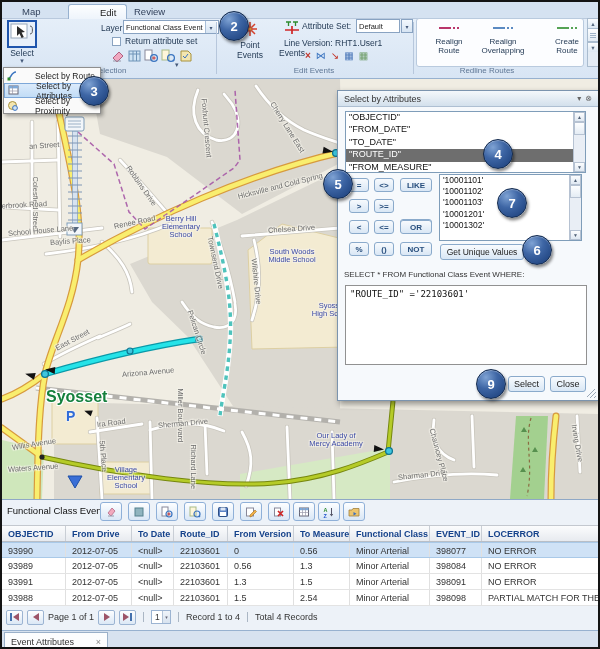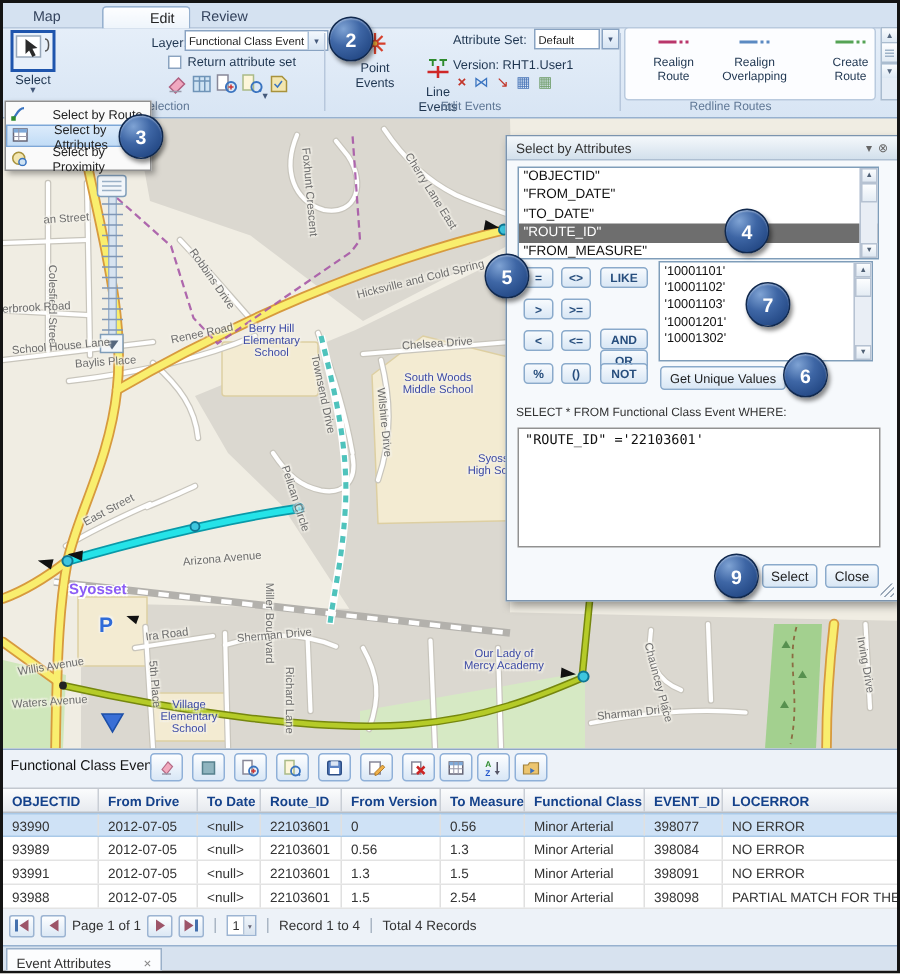--- a/index.html
+++ b/index.html
@@ -30,21 +30,21 @@
   .rsbtn{width:10px;height:10px;background:linear-gradient(#fafcfe,#dde8f3);border-bottom:1px solid #aabccf;font-size:5.5px;color:#55677e;display:flex;align-items:center;justify-content:center;}
   .rsthumb{width:10px;height:13px;background:linear-gradient(#fdfeff,#e2ebf4);border-bottom:1px solid #aabccf;display:flex;flex-direction:column;justify-content:center;gap:1px;padding:0 2px;}
   .rsthumb i{display:block;height:1px;background:#9fb3c8;}
   .minichar{font-size:10px;line-height:12px;}
   
   .map{position:absolute;left:0;top:77px;width:600px;height:420px;z-index:1;}
   #map-labels{position:absolute;left:0;top:0;width:600px;height:420px;pointer-events:none;z-index:2;}
   .mlabel{position:absolute;transform-origin:left center;font-size:7.5px;color:#6d6d6d;white-space:nowrap;
     text-shadow:1px 1px 1px #f4f2ea,-1px -1px 1px #f4f2ea,1px -1px 1px #f4f2ea,-1px 1px 1px #f4f2ea;}
   .mlabel.place{color:#3c4aa6;white-space:normal;text-align:center;line-height:8px;font-size:7.5px;}
-  .mlabel.town{font-size:10px;font-weight:bold;color:#8b5cf6;text-shadow:1px 1px 0 #fff,-1px -1px 0 #fff,1px -1px 0 #fff,-1px 1px 0 #fff;}
+  .mlabel.town{font-size:16px;font-weight:bold;color:#15803d;text-shadow:1px 1px 0 #fff,-1px -1px 0 #fff,1px -1px 0 #fff,-1px 1px 0 #fff;}
   .mlabel.parking{font-size:14px;font-weight:bold;color:#2f6bd8;}
   
   .menu{position:absolute;left:1px;top:65px;width:98px;background:#fafafa;border:1px solid #8f8f8f;box-shadow:2px 2px 4px rgba(0,0,0,.35);z-index:6;}
   .mitem{height:15px;display:flex;align-items:center;gap:17px;padding:0 3px;font-size:8.5px;color:#222;}
   .mitem.hl{background:linear-gradient(#dcebfb,#c1dcf6);border:1px solid #7da7d8;}
   .micon{width:11px;height:11px;flex:0 0 11px;}
   
   .dlg{position:absolute;left:335px;top:88px;width:262px;height:311px;background:#f6f9fc;border:1px solid #7b94ae;box-shadow:2px 3px 6px rgba(0,0,0,.4);z-index:5;}
   .dlg-title{position:absolute;left:0;top:0;width:100%;height:16px;background:linear-gradient(#f4f8fb,#d3e0ec);border-bottom:1px solid #aebfd2;font-size:9px;color:#333;display:flex;align-items:center;padding:0 6px;}
   .dlg-title .ticons{margin-left:auto;display:flex;gap:4px;color:#666;font-size:8px;}
@@ -336,21 +336,21 @@
         <svg width="18" height="18" viewBox="0 0 18 18">
             <g stroke="#d6402c" stroke-width="1.5" fill="none">
               <path d="M9 2V7M9 11V16M2 9H7M11 9H16M4 4l3.5 3.5M14 4l-3.5 3.5M4 14l3.5-3.5M14 14l-3.5-3.5"></path>
             </g>
             <circle cx="9" cy="9" r="2" fill="#f6b73c" stroke="#d6402c"></circle>
           </svg>
       </span>
       <span>Point</span>
       <span>Events</span>
     </div>
-    <div class="bigbtn" style="left:270px;top:34px;width:40px;">
+    <div class="bigbtn" style="left:270px;top:16px;width:40px;">
       <span>
         <svg width="18" height="18" viewBox="0 0 18 18" fill="none">
             <path d="M3 4H8M5.5 4V8M10 4h5M12.5 4v4" stroke="#2e8b2e" stroke-width="1.3"></path>
             <path d="M2 12h14M9 8v8" stroke="#cf2727" stroke-width="1.7"></path>
           </svg>
       </span>
       <span>Line</span>
       <span>Events</span>
     </div>
     <span class="rlabel" style="left:300px;top:19px;">Attribute Set:</span>
@@ -462,21 +462,21 @@
     </div>
 
     <span class="opbtn" style="left:11px;top:87px;width:20px;">=</span>
     <span class="opbtn" style="left:36px;top:87px;width:20px;">&lt;&gt;</span>
     <span class="opbtn" style="left:62px;top:87px;width:32px;">LIKE</span>
     <span class="opbtn" style="left:11px;top:108px;width:20px;">&gt;</span>
     <span class="opbtn" style="left:36px;top:108px;width:20px;">&gt;=</span>
     <span class="opbtn" style="left:62px;top:108px;width:32px;margin-top:20px;">AND</span>
     <span class="opbtn" style="left:11px;top:129px;width:20px;">&lt;</span>
     <span class="opbtn" style="left:36px;top:129px;width:20px;">&lt;=</span>
-    <span class="opbtn" style="left:62px;top:129px;width:32px;margin-top:13px;">OR</span>
+    <span class="opbtn" style="left:62px;top:129px;width:32px;">OR</span>
     <span class="opbtn" style="left:11px;top:151px;width:20px;">%</span>
     <span class="opbtn" style="left:36px;top:151px;width:20px;">()</span>
     <span class="opbtn" style="left:62px;top:151px;width:32px;">NOT</span>
 
     <div class="lbox" style="left:101px;top:83px;width:143px;height:67px;">
       <div class="vitem">'10001101'</div>
       <div class="vitem">'10001102'</div>
       <div class="vitem">'10001103'</div>
       <div class="vitem">'10001201'</div>
       <div class="vitem">'10001302'</div>

